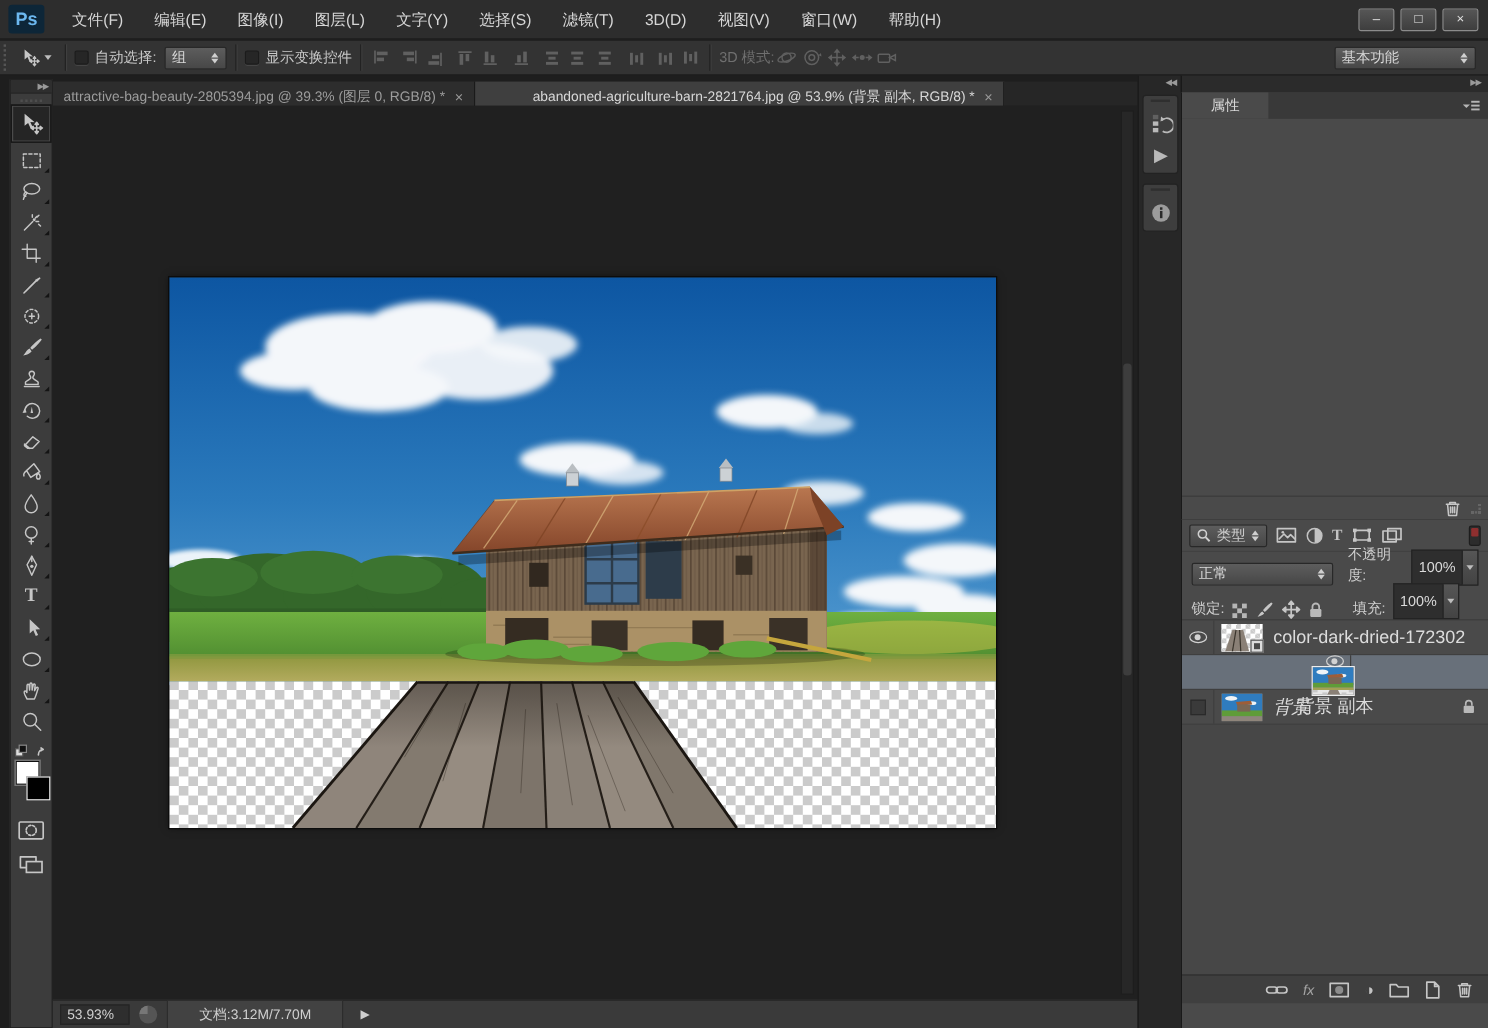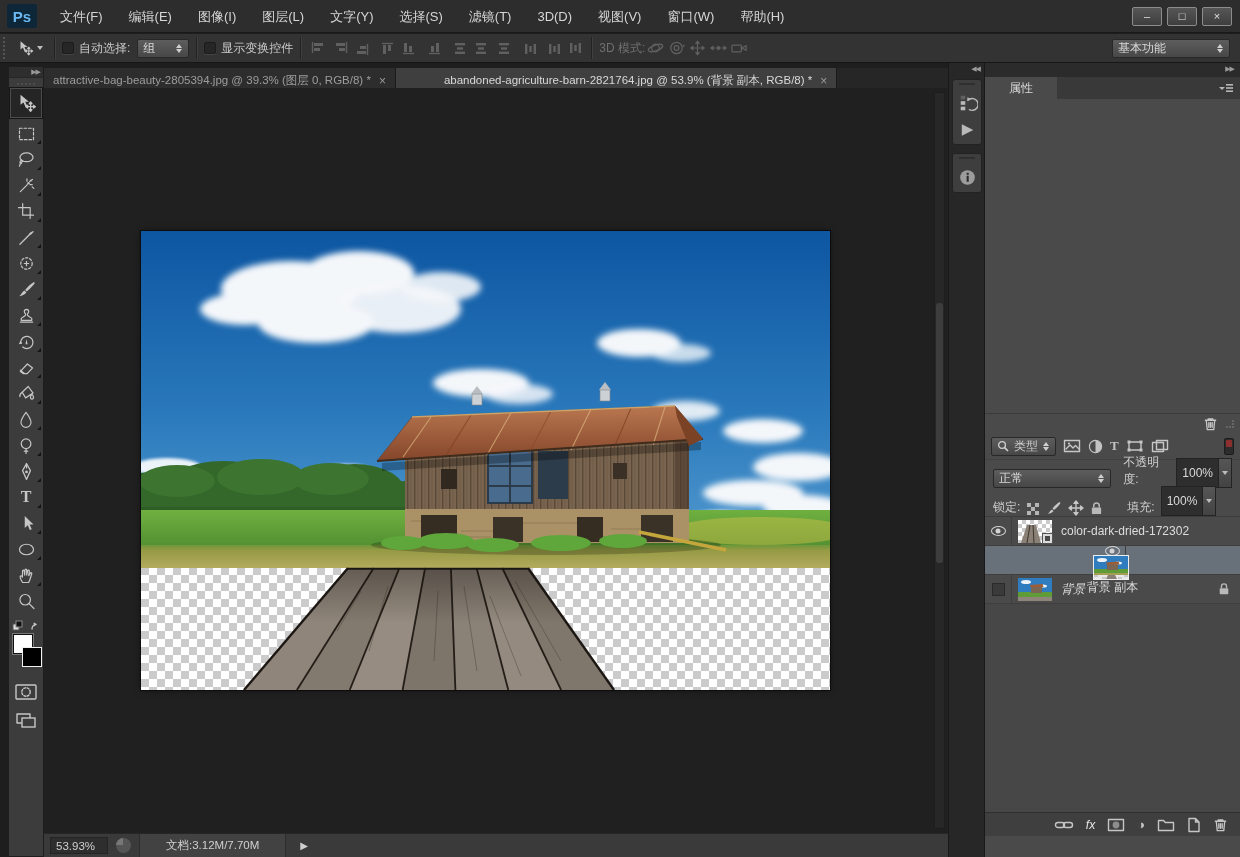--- a/index.html
+++ b/index.html
@@ -131,27 +131,27 @@
   .eye-empty{width:13px;height:13px;background:#3a3a3a;border:1px solid #2a2a2a;}
   .lthumb{width:34px;height:23px;margin:0 9px 0 6px;position:relative;background:#888;flex:none;}
   .lthumb.checker{background:
     linear-gradient(45deg,#cbcbcb 25%,transparent 25%,transparent 75%,#cbcbcb 75%),
     linear-gradient(45deg,#cbcbcb 25%,#fff 25%,#fff 75%,#cbcbcb 75%);
     background-size:8px 8px;background-position:0 0,4px 4px;background-color:#fff;}
   .lthumb.selbd{outline:1.5px solid #eee;}
   .so-badge{position:absolute;right:-1px;bottom:-1px;width:11px;height:11px;background:#dcdcdc;
     border:1px solid #555;}
   .so-badge::after{content:'';position:absolute;left:2px;top:2px;width:5px;height:5px;background:#4a4a4a;}
-  .lname{color:#dcdcdc;font-size:12px;white-space:nowrap;}
+  .lname{color:#dcdcdc;font-size:15px;white-space:nowrap;}
   .lname.italic{font-style:italic;}
   .rowlock{position:absolute;right:10px;top:7px;}
   .layers-empty{height:208px;background:#474747;}
   .layers-bottombar{height:24px;background:#3f3f3f;border-top:1px solid #2e2e2e;display:flex;
     align-items:center;justify-content:flex-end;gap:12px;padding:0 12px;color:#b5b5b5;}
-  .fx-label{font-style:italic;font-size:12px;color:#e5e5e5;}
+  .fx-label{font-style:italic;font-size:12px;color:#a3a3a3;}
   .half-glyph{font-size:13px;color:#c3c3c3;line-height:13px;}
 
   svg.ic{display:block;}
   .ic-stroke{stroke:#c6c6c6;fill:none;stroke-width:1.4;stroke-linecap:round;stroke-linejoin:round;}
   .ic-fill{fill:#c6c6c6;}
   .ic-dis{stroke:#606060;fill:none;stroke-width:1.3;}
   .ic-dis-f{fill:#606060;}
 </style>
 </head>
 <body>

